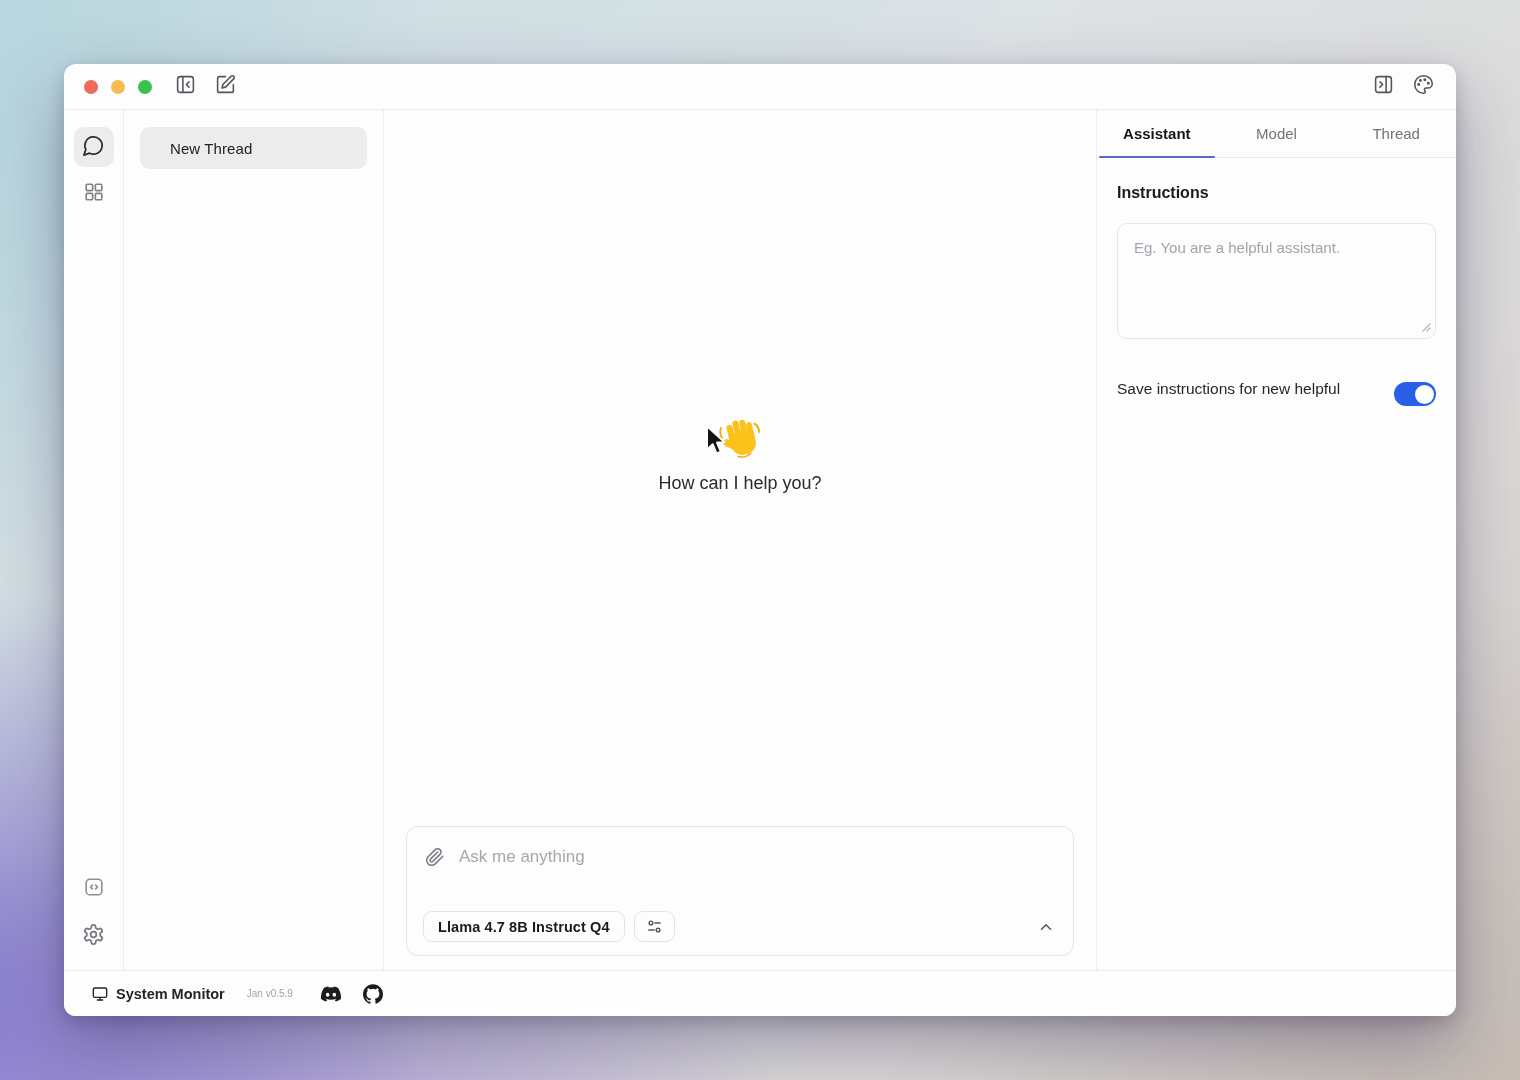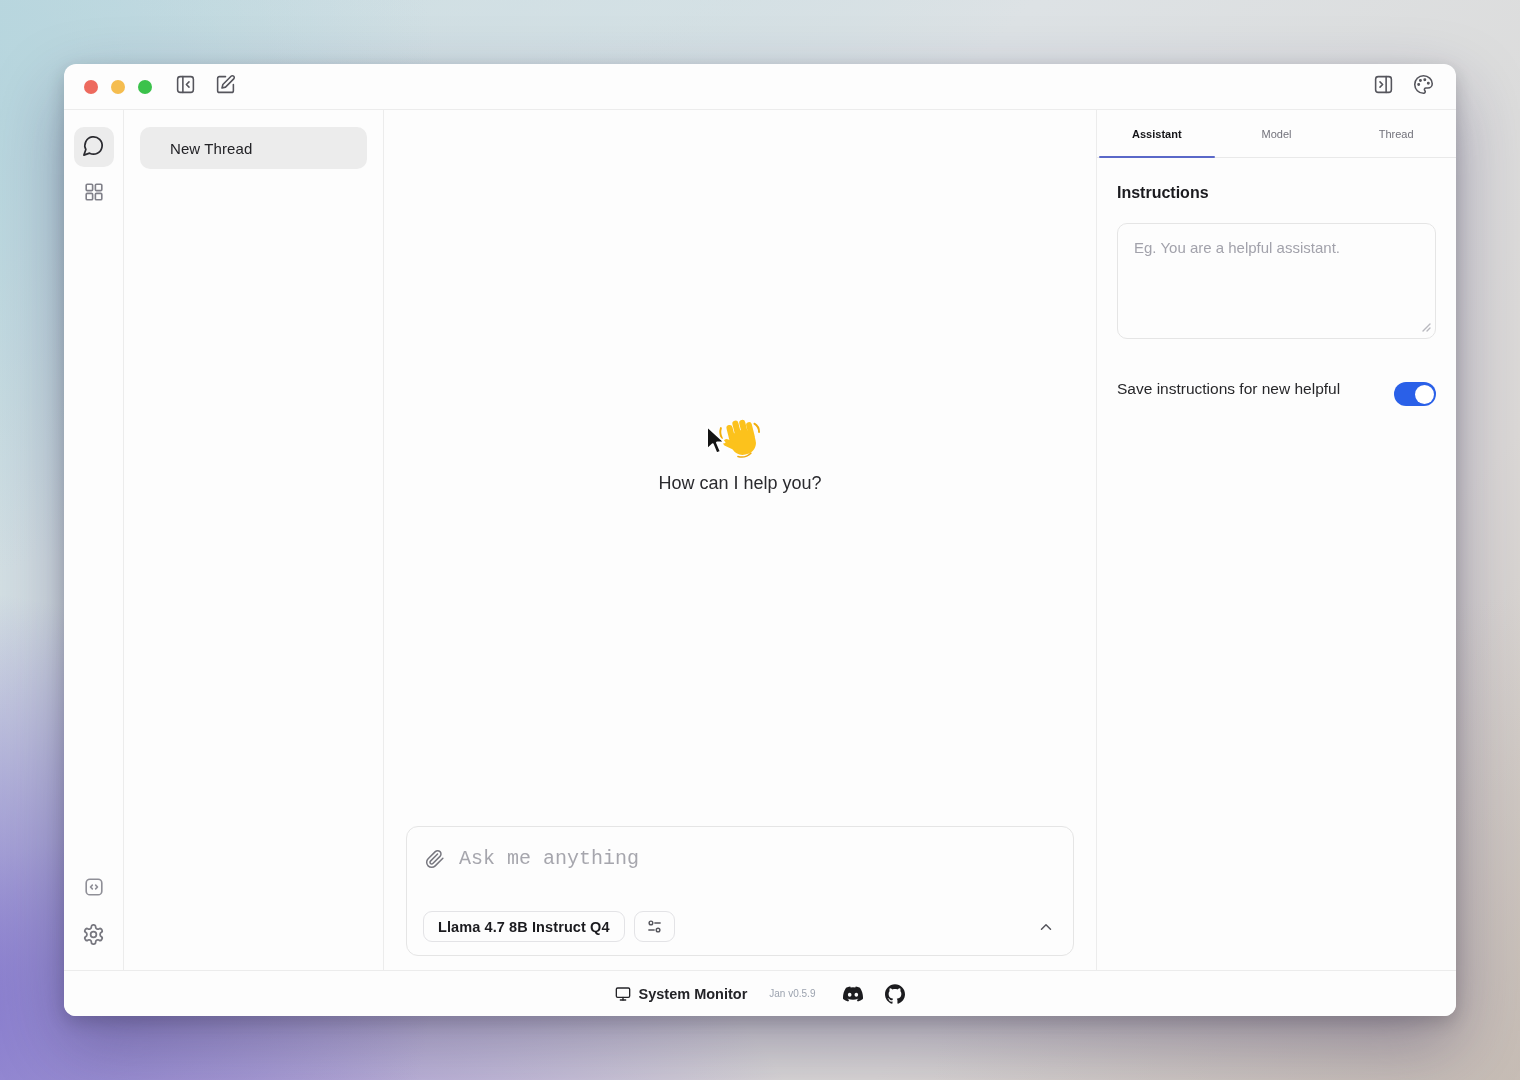--- a/index.html
+++ b/index.html
@@ -46,46 +46,46 @@
 
   
   .main { flex:1; position:relative; }
   .hero { position:absolute; top:305px; left:50%; transform:translateX(-50%); text-align:center; }
   .hero-emoji { position:relative; width:46px; height:48px; margin:0 auto; }
   .hero-cursor { position:absolute; left:-16px; top:9px; }
   .hero-text { margin-top:10px; font-size:18px; font-weight:500; color:#2a2a2e; white-space:nowrap; }
 
   .composer { position:absolute; left:22px; right:22px; bottom:14px; height:130px; background:#fdfdfd; border:1px solid #e5e5e5; border-radius:12px; padding:20px 18px 14px; }
   .composer-row1 { display:flex; align-items:center; gap:14px; }
-  .composer-input { border:0; outline:0; background:transparent; flex:1; font-size:20px; color:#0f766e; font-family:Liberation Mono, monospace; }
+  .composer-input { border:0; outline:0; background:transparent; flex:1; font-size:17px; color:#0f766e; font-family:Liberation Sans, sans-serif; }
   .composer-input::placeholder { color:#a6a6ad; }
   .composer-row2 { position:absolute; left:16px; right:18px; bottom:13px; display:flex; align-items:center; }
   .model-pill { height:31px; border:1px solid #e3e3e6; background:#fdfdfd; border-radius:9px; padding:0 14px; display:flex; align-items:center; font-size:14.5px; font-weight:600; color:#1b1b1f; letter-spacing:.1px; }
   .model-settings-btn { height:31px; width:41px; border:1px solid #e3e3e6; background:#fdfdfd; border-radius:9px; margin-left:9px; display:flex; align-items:center; justify-content:center; }
   .composer-row2 .spacer { flex:1; }
 
   
   .rightpanel { width:360px; flex:0 0 360px; border-left:1px solid #ececec; display:flex; flex-direction:column; }
   .tabs { height:48px; flex:0 0 48px; display:flex; border-bottom:1px solid #e9e9e9; }
-  .tab { flex:1; display:flex; align-items:center; justify-content:center; font-size:11px; color:#72727b; position:relative; cursor:default; }
+  .tab { flex:1; display:flex; align-items:center; justify-content:center; font-size:15px; color:#72727b; position:relative; cursor:default; }
   .tab.active { color:#151518; font-weight:700; }
   .tab.active::after { content:""; position:absolute; left:2px; right:2px; bottom:-1px; height:2.5px; background:#5a68c8; border-radius:2px; }
   .panel-body { padding:26px 20px; }
   .panel-heading { font-size:16px; font-weight:700; color:#1b1b1f; margin-bottom:21px; }
   .instructions-box { position:relative; }
   .instructions-area { width:100%; height:116px; border:1px solid #e5e5e5; border-radius:10px; background:#fdfdfd; resize:none; outline:none; padding:15px 16px; font-size:15px; font-family:inherit; color:#27272a; }
   .instructions-area::placeholder { color:#a2a2ab; }
   .resize-grip { position:absolute; right:5px; bottom:7px; pointer-events:none; }
   .save-row { display:flex; margin-top:33px; align-items:flex-start; }
   .save-label { font-size:15.5px; color:#27272a; line-height:1.7; width:230px; }
   .toggle { margin-left:auto; margin-top:6px; width:42px; height:24px; border-radius:13px; background:#2a60e8; position:relative; cursor:default; }
   .toggle-knob { position:absolute; top:2.5px; right:2.5px; width:19px; height:19px; border-radius:50%; background:#fff; }
 
   
-  .footer { height:46px; flex:0 0 46px; border-top:1px solid #ececec; display:flex; align-items:center; justify-content:center; padding:0 28px; gap:22px; background:#fdfdfd; }
+  .footer { height:46px; flex:0 0 46px; border-top:1px solid #ececec; display:flex; align-items:center; justify-content:flex-start; padding:0 28px; gap:22px; background:#fdfdfd; }
   .sysmon { display:flex; align-items:center; gap:8px; font-size:14.5px; font-weight:700; color:#242428; }
   .version { font-size:10px; color:#9ca3af; margin-right:6px; }
   .footer-icon { display:flex; align-items:center; }
 </style>
 </head>
 <body>
 
 <div class="window">
 
   <div class="titlebar">

